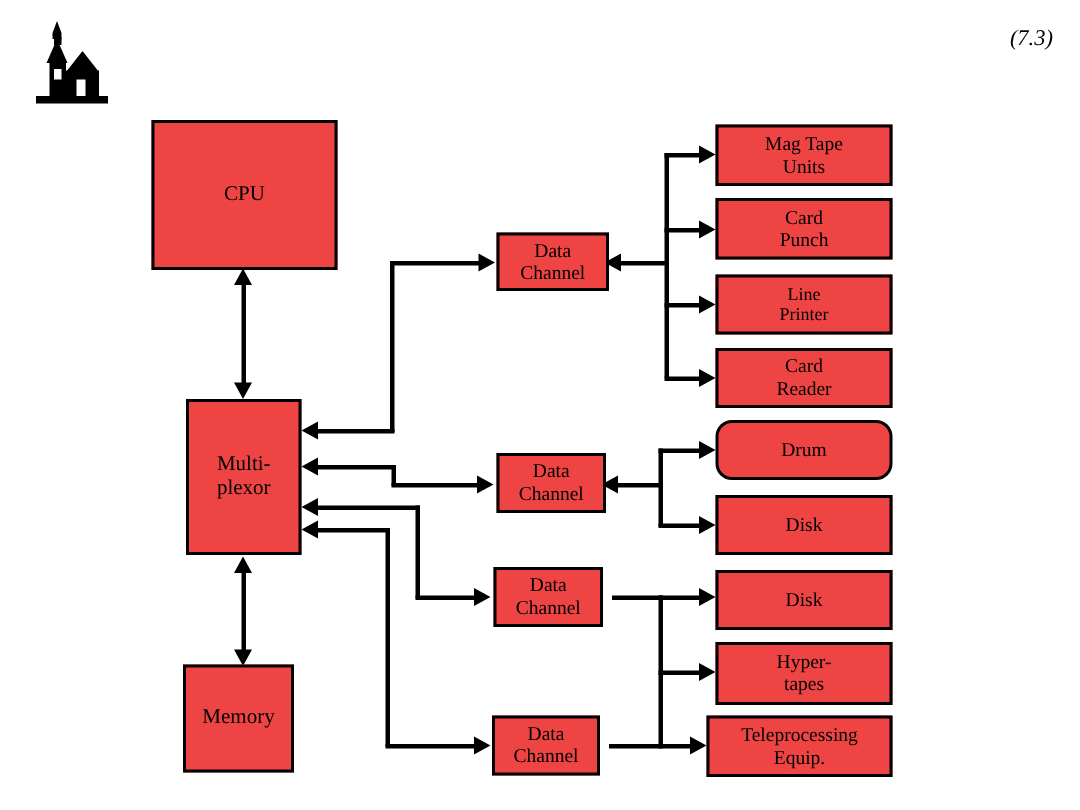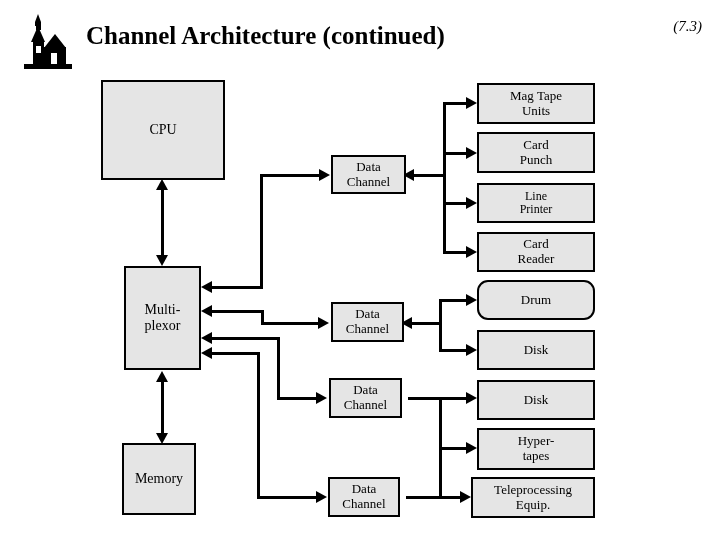--- a/index.html
+++ b/index.html
@@ -49,21 +49,21 @@
     position: absolute;
     left: 0;
     top: 0;
     width: 720px;
     height: 540px;
   }
   .node {
     position: absolute;
     box-sizing: border-box;
     border: 2px solid #000000;
-    background: #e5e5e5;
+    background: #ef4444;
     display: flex;
     align-items: center;
     justify-content: center;
     text-align: center;
     line-height: 1.12;
     font-family: "Liberation Serif", serif;
     color: #000000;
     z-index: 3;
   }
   .node .lbl { display: block; padding: 0 2px; }
@@ -120,21 +120,20 @@
         <rect x="19" y="29" width="11" height="24"></rect>
         <path d="M41 22 L52 36 L30 36 Z"></path>
         <rect x="30" y="35" width="22" height="18"></rect>
         <rect x="37" y="41" width="6" height="12" fill="#ffffff"></rect>
         <rect x="22" y="34" width="5" height="7" fill="#ffffff"></rect>
         <rect x="10" y="52" width="48" height="5"></rect>
       </g>
     </svg>
   </div>
 
-  <div id="slide-title">Channel Architecture (continued)</div>
   <div id="slide-number">(7.3)</div>
 
   <div id="diagram">
 
     <div class="seg seg-v" style="left:161px; top:186px; height:74px;"></div>
     <div class="arw arw-u" style="left:156px; top:179px;"></div>
     <div class="arw arw-d" style="left:156px; top:255px;"></div>
 
     <div class="seg seg-v" style="left:161px; top:378px; height:60px;"></div>
     <div class="arw arw-u" style="left:156px; top:371px;"></div>

